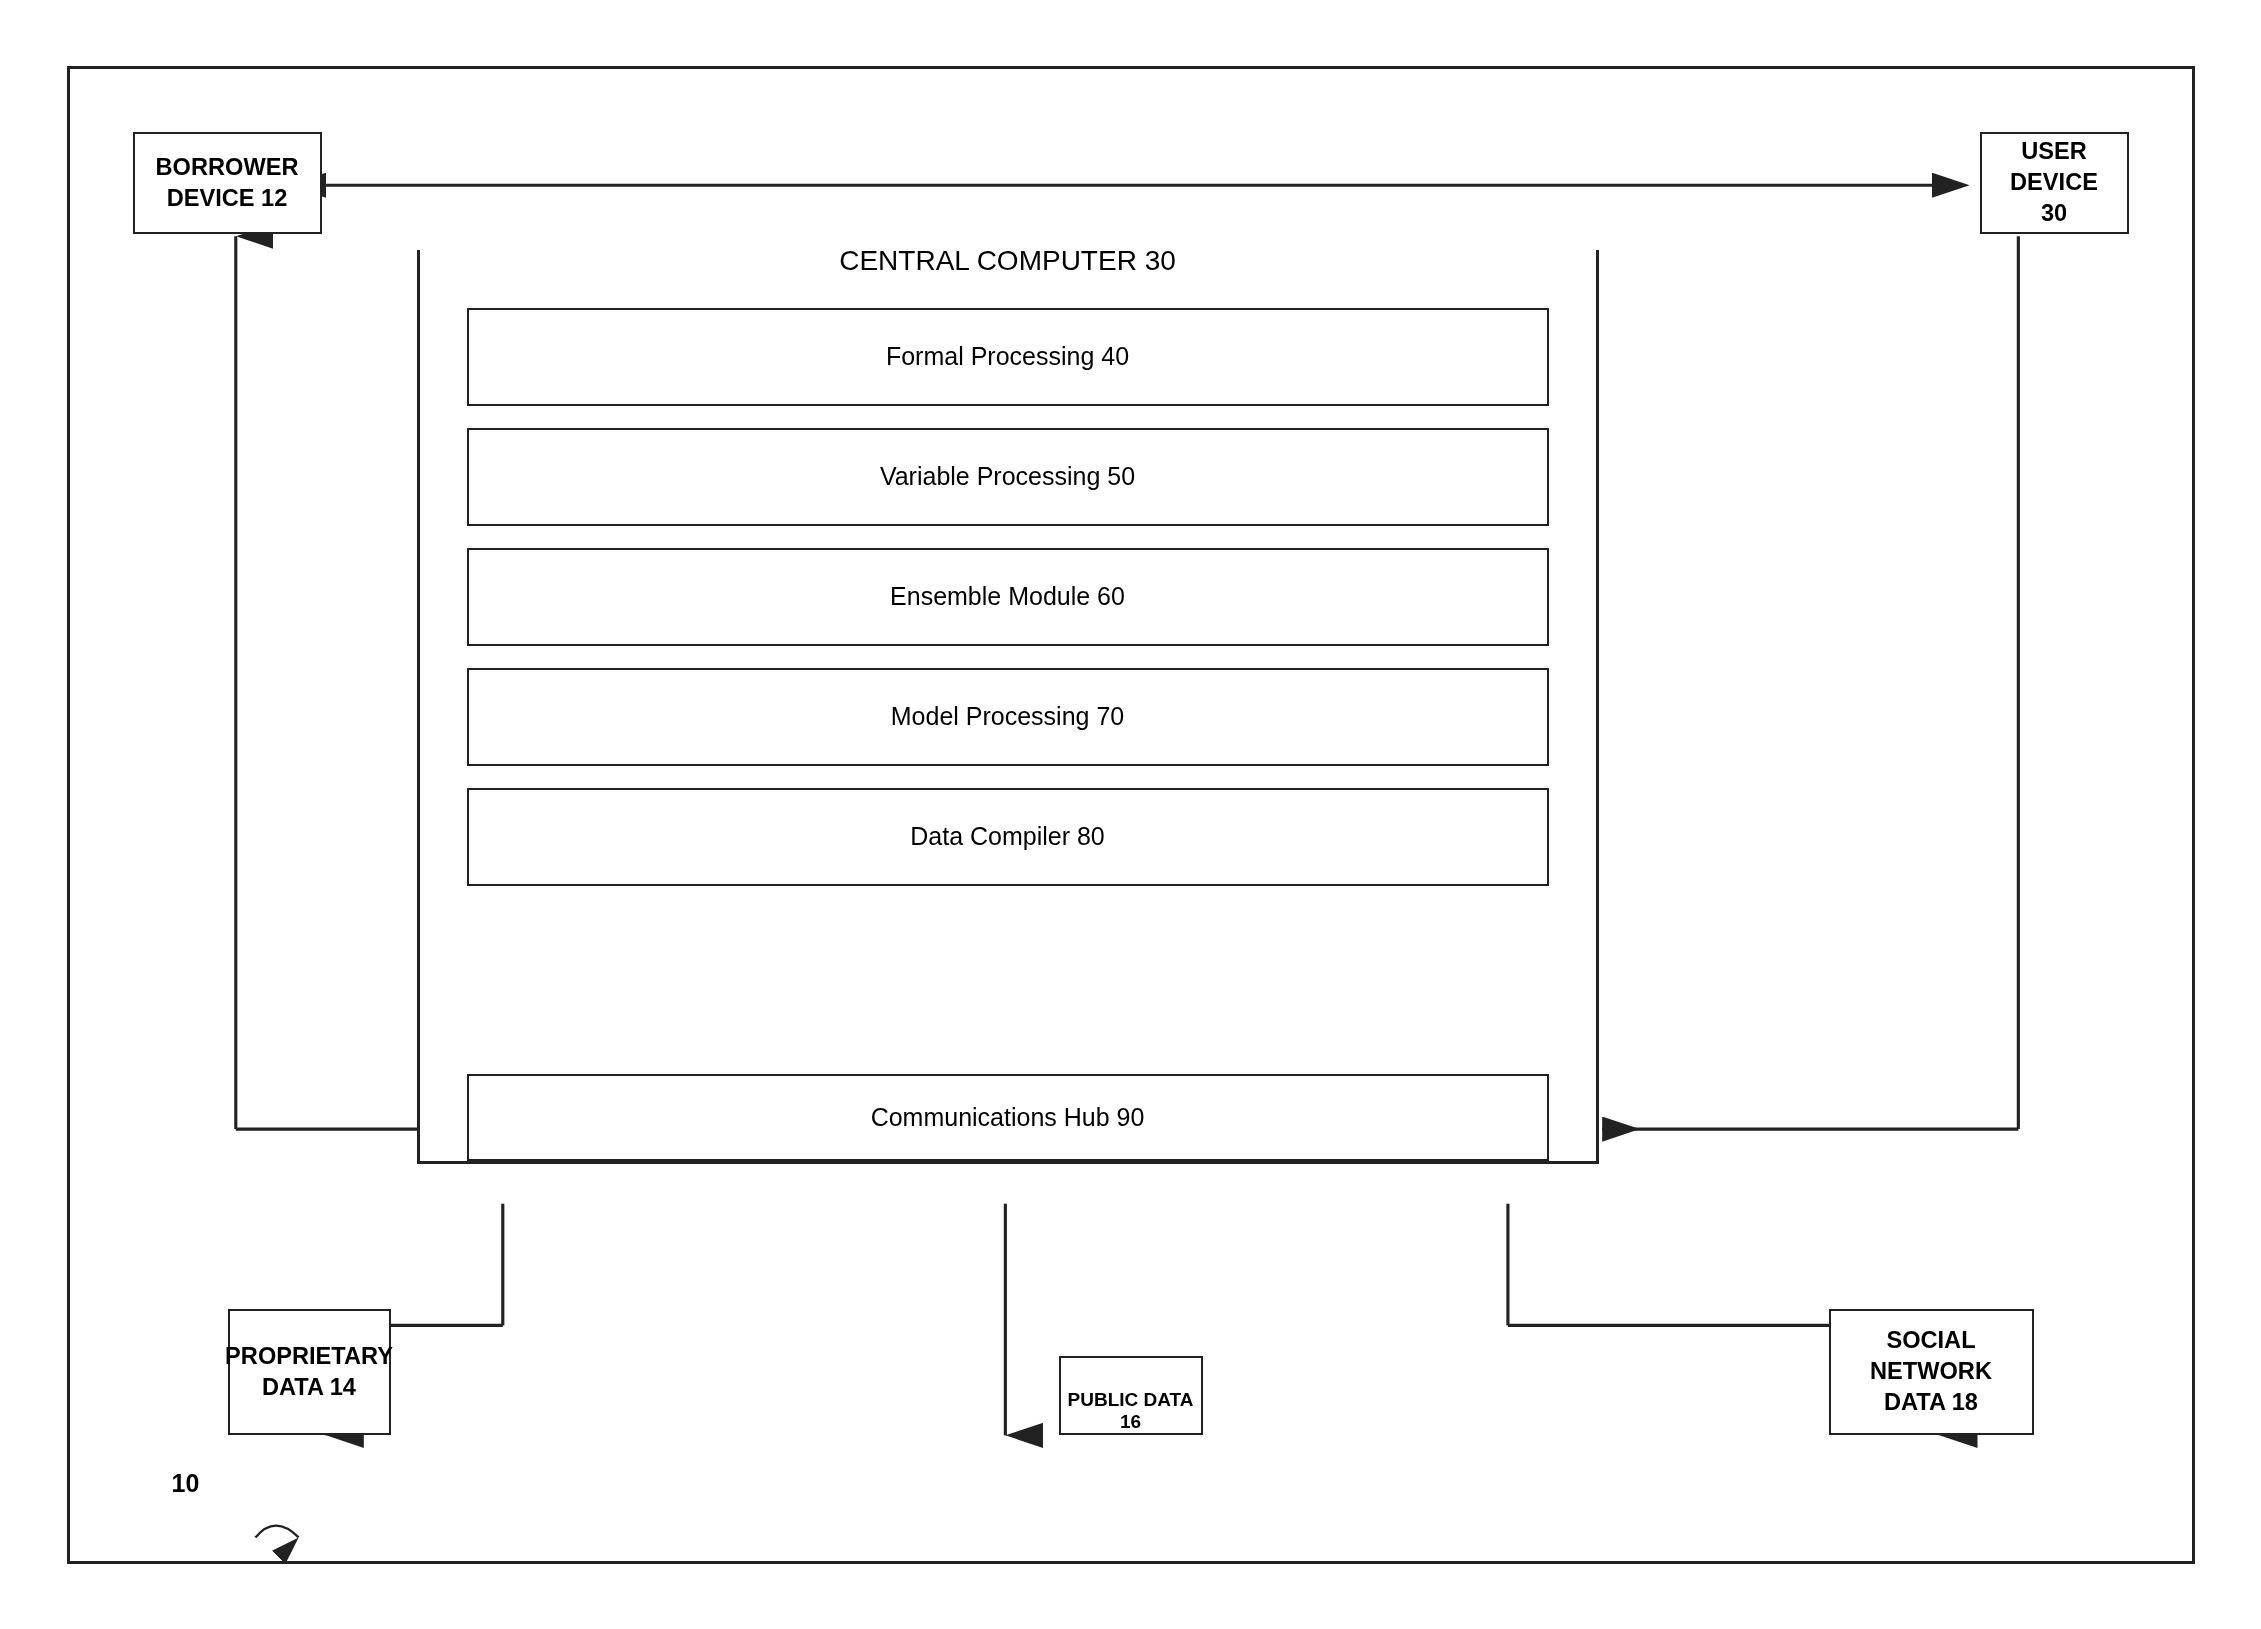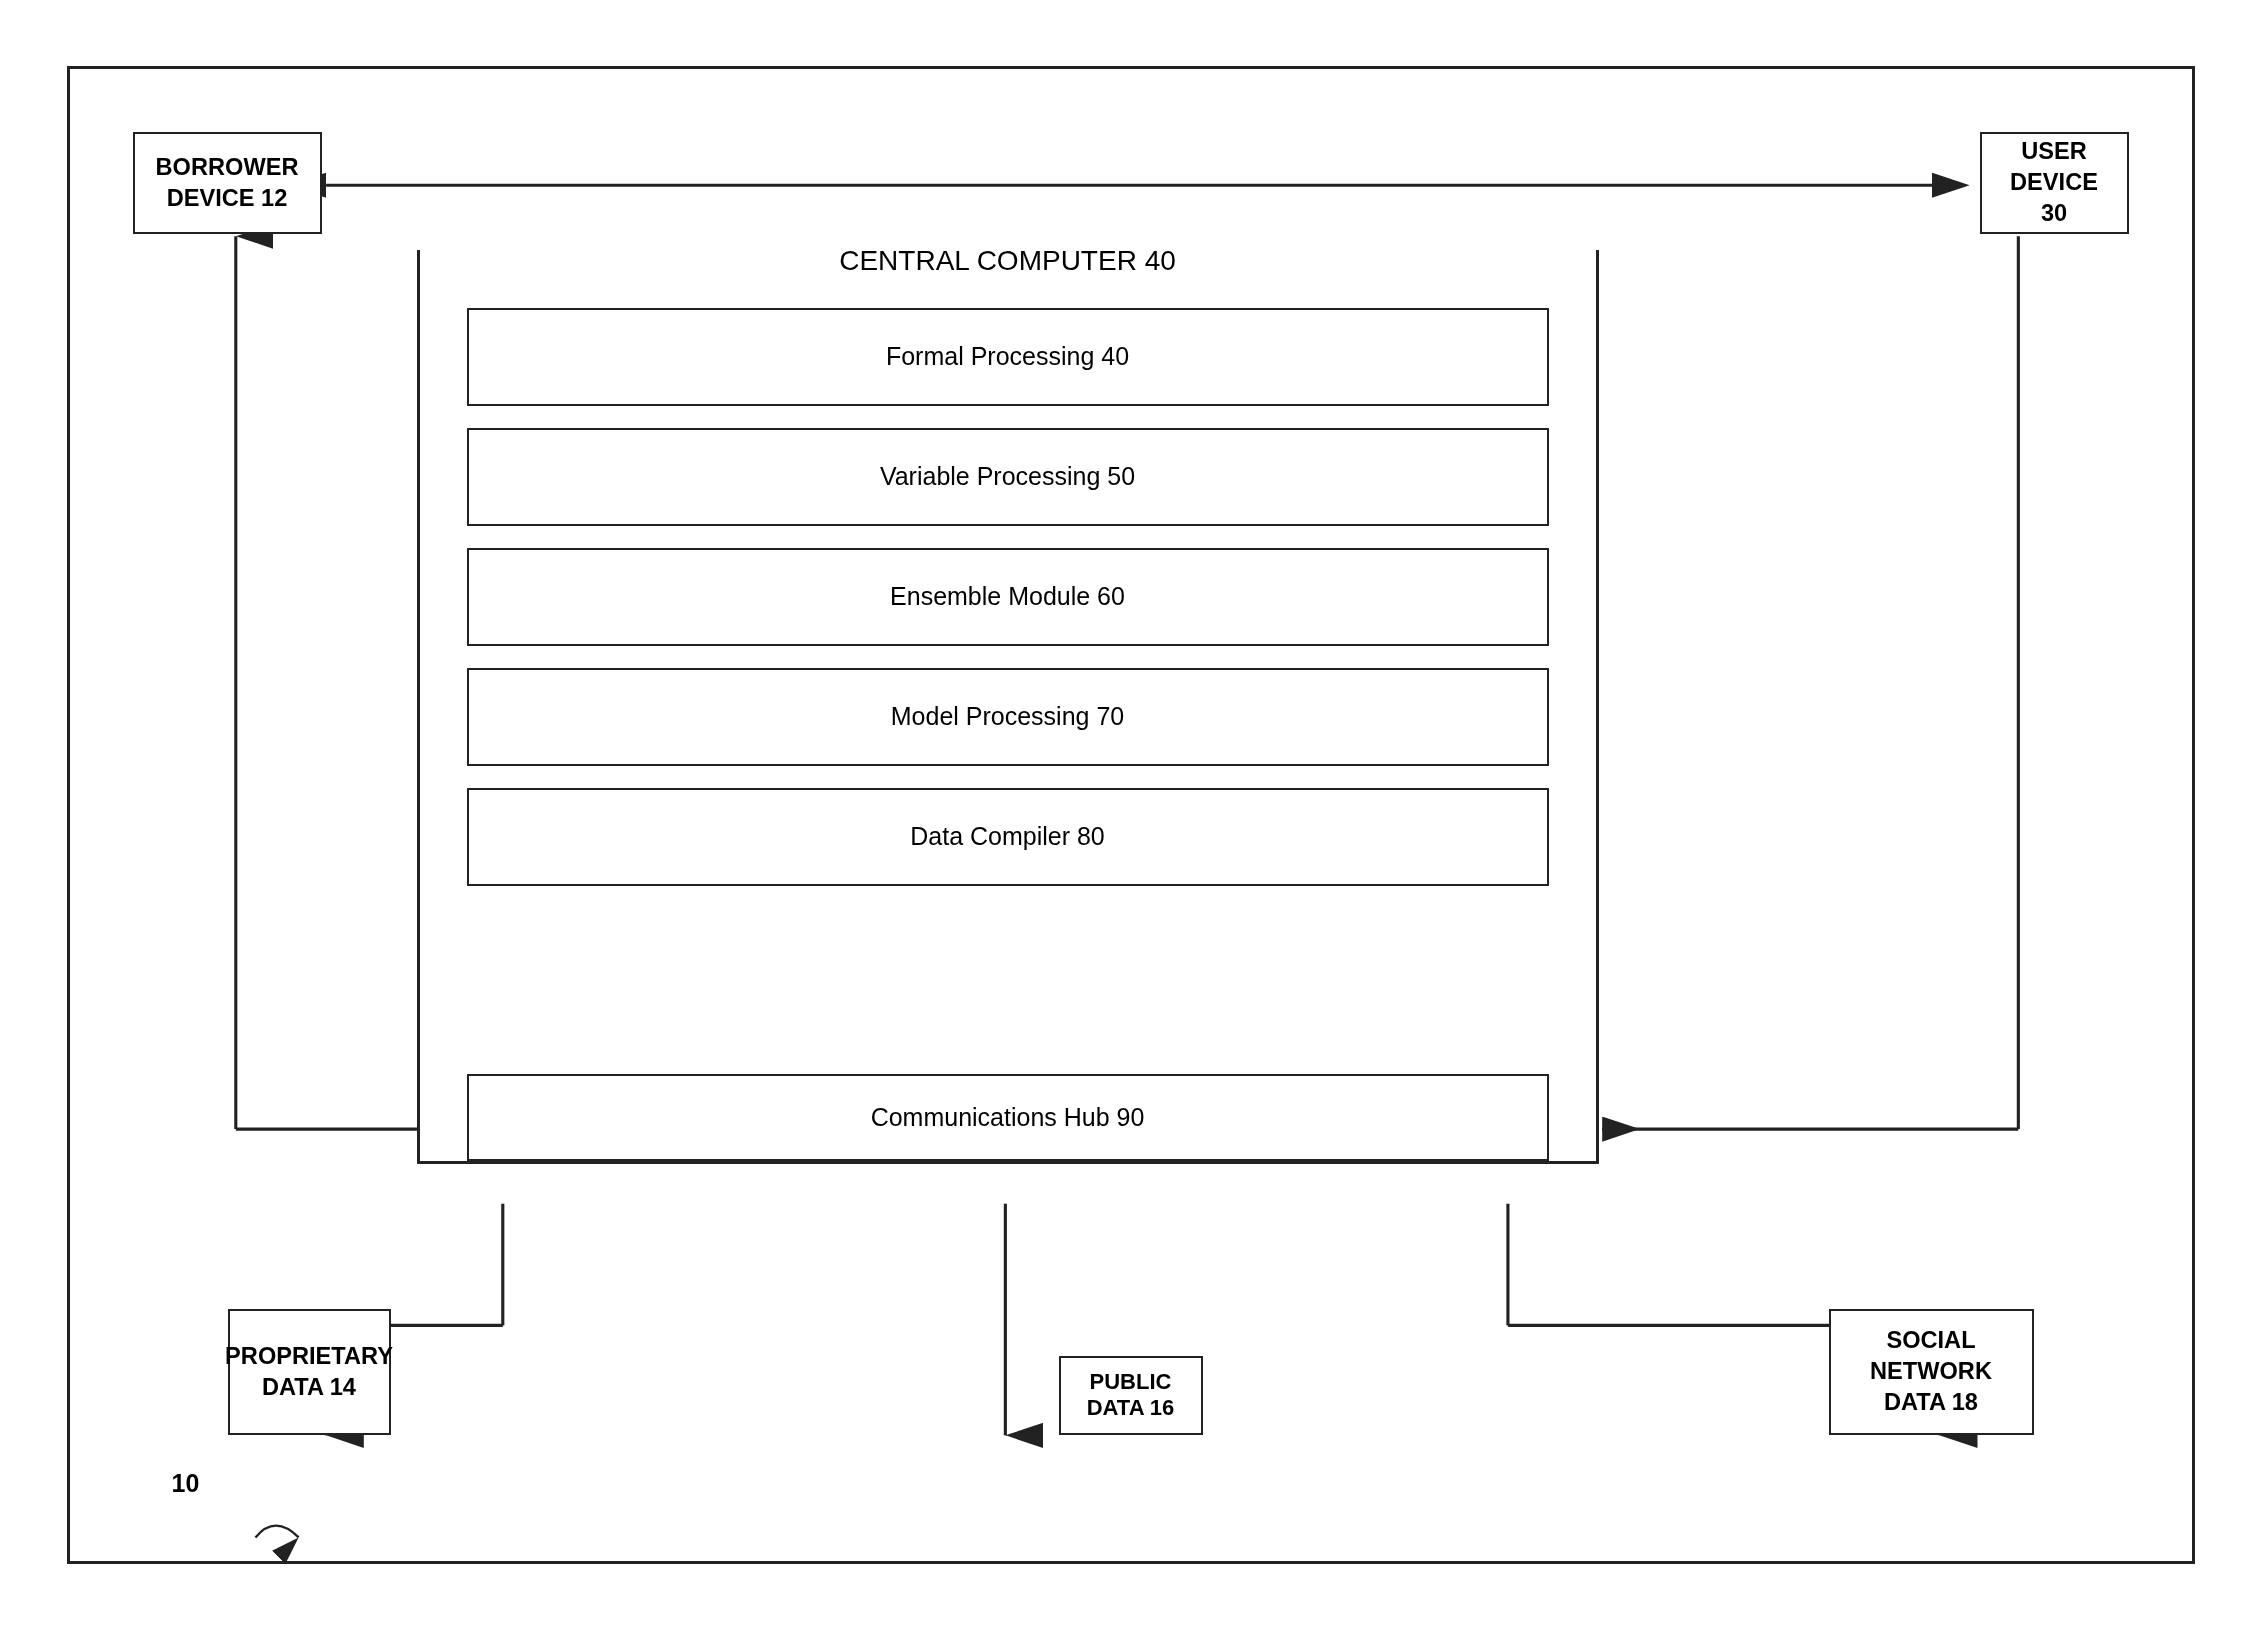--- a/index.html
+++ b/index.html
@@ -140,24 +140,24 @@
 
     .public-data {
       position: absolute;
       bottom: 126px;
       left: 50%;
       transform: translateX(-50%);
       width: 144px;
       height: 79px;
       border: 2.4px solid #222;
       display: flex;
-      align-items: center;
-      justify-content: center;
-      text-align: center;
-      font-size: 22px;
+      align-items: flex-end;
+      justify-content: center;
+      text-align: center;
+      font-size: 19px;
       font-weight: bold;
       background: #fff;
     }
 
     .social-network-data {
       position: absolute;
       bottom: 126px;
       right: 158px;
       width: 205px;
       height: 126px;
@@ -232,21 +232,21 @@
   </div>
 
   <div class="user-device">
     <div>
       <div>USER DEVICE</div>
       <div>30</div>
     </div>
   </div>
 
   <div class="central-computer">
-    <div class="central-computer-title">CENTRAL COMPUTER 40</div>
+    <div class="central-computer-title">CENTRAL COMPUTER 30</div>
 
     <div style="position:absolute; top:55px; left:47px; right:47px; bottom:0;">
 
       <div class="module-box">
         <span>Formal Processing 40</span>
       </div>
       <div class="module-box">
         <span>Variable Processing 50</span>
       </div>
       <div class="module-box">

